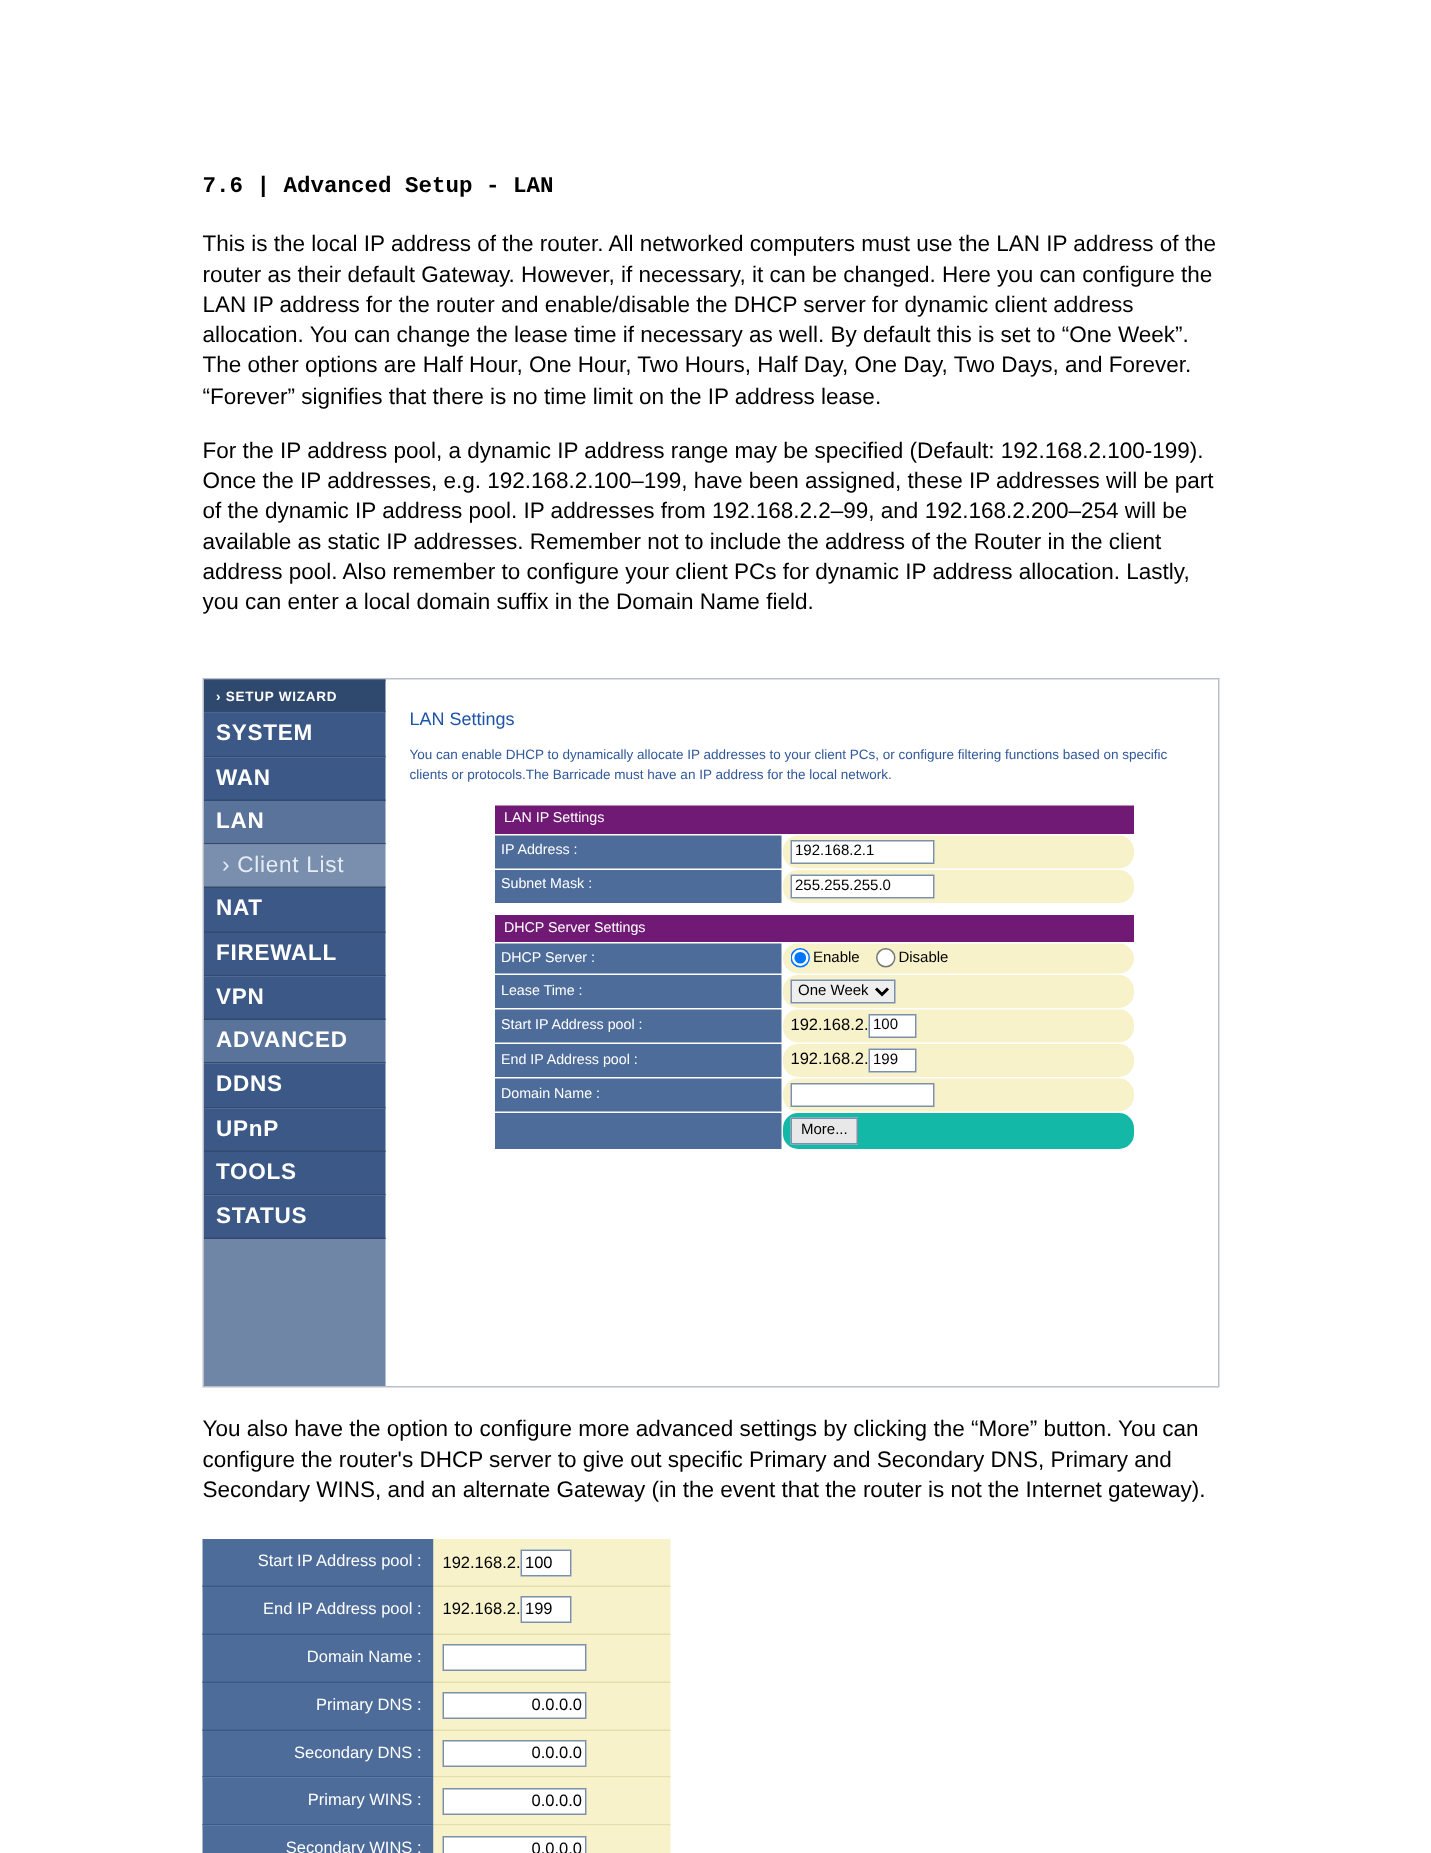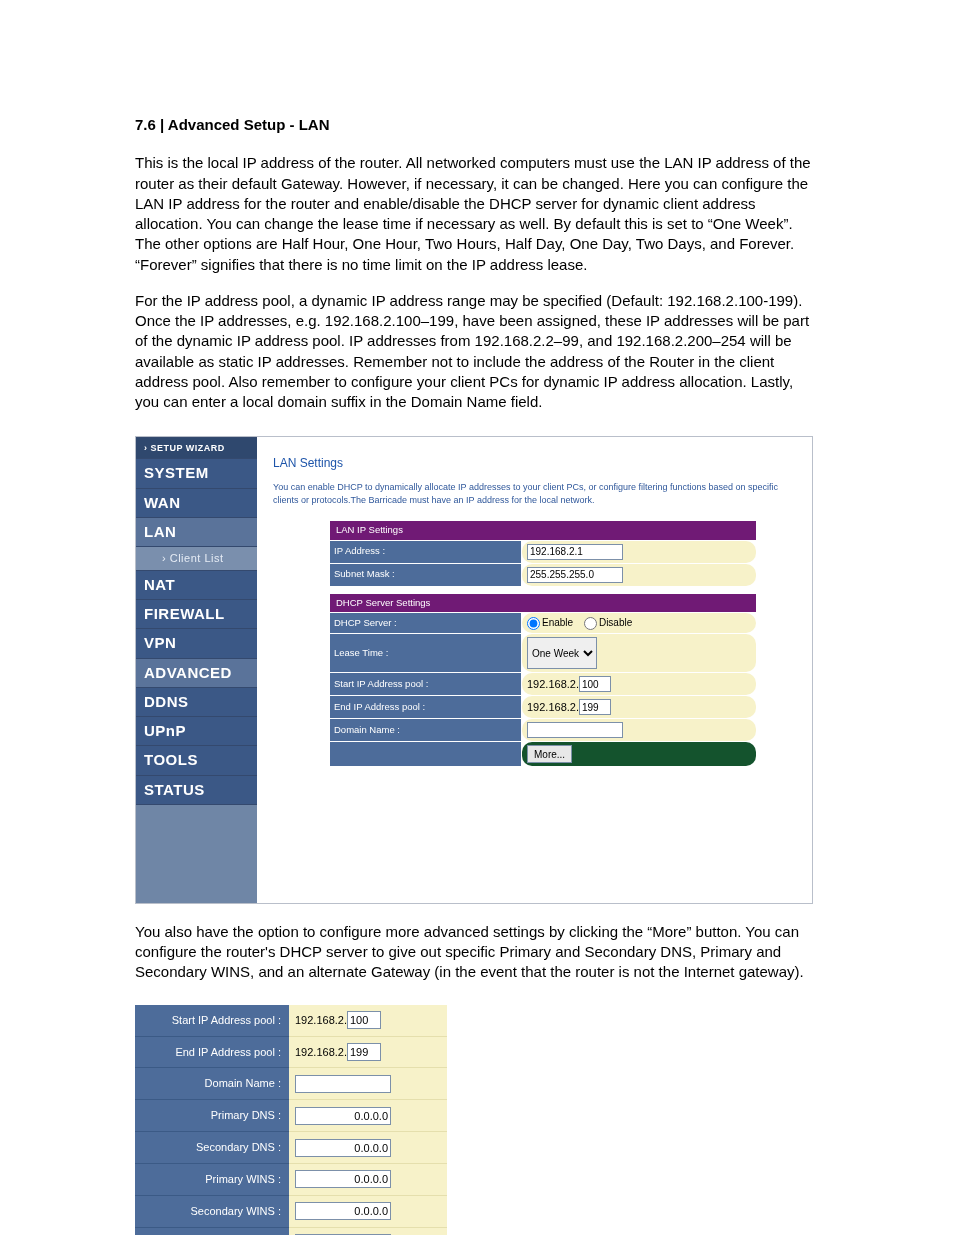--- a/index.html
+++ b/index.html
@@ -11,31 +11,32 @@
   }
   .page {
     padding: 115px 135px 60px 135px;
     color: #000;
     font-size: 15px;
     line-height: 1.35;
   }
   .heading {
     font-weight: bold;
     margin-bottom: 18px;
+    font-family: Liberation Mono, monospace;
   }
   .para {
     margin-bottom: 16px;
   }
 
   
   .shot1 {
     width: 676px;
     border: 1px solid #b9bfca;
     background: #fff;
-    margin: 24px 0 18px 0;
+    margin: 40px 0 18px 0;
     font-size: 0;           
   }
   .shot1 .sidebar {
     display: inline-block;
     vertical-align: top;
     width: 121px;
     font-size: 10px;
   }
   .shot1 .content {
     display: inline-block;
@@ -51,21 +52,21 @@
     color: #fff;
     font-weight: bold;
     letter-spacing: 0.5px;
     background: #5a739a;
     cursor: pointer;
     font-size: 15px;
   }
   .nav-item.setup   { background: #2f486e; color:#fff; font-size:9px;}
   .nav-item.setup span.chev { margin-right:3px; }
   .nav-item.dark    { background: #3b5886; }
-  .nav-item.sub     { background: #7a8fad; color:#e6ecf5; font-weight:normal; font-size:11px; padding-left:26px;}
+  .nav-item.sub     { background: #7a8fad; color:#e6ecf5; font-weight:normal; font-size:15px; padding-left:12px;}
   .nav-item.first   { border-top: 1px solid #34496e; }
   .nav-filler       { background:#6f86a6; height:90px; border-bottom:0;}
   .lan-title {
     color: #1d54a9;
     font-weight: normal;
     font-size: 12px;
     margin-bottom: 10px;
   }
   .lan-desc {
     color: #30589b;
@@ -121,33 +122,33 @@
     border: 1px solid #7c90a9;
     background:#fff;
     box-sizing: border-box;
   }
   .txt.wide  { width: 96px; }
   .txt.med   { width: 96px; }
   .txt.small { width: 32px; text-align:left;}
   .sel {
     font-size: 10px;
     border: 1px solid #7c90a9;
-    height: 32px;
+    height: 16px;
   }
   .radio-row input { margin:0 2px 0 0; vertical-align:middle;}
   .radio-row label { margin-right:8px; }
   .more-btn {
     font-size: 10px;
     padding: 0 6px;
     height: 18px;
     border: 1px solid #7c90a9;
     background: #e8e8e8;
     cursor:pointer;
   }
-  .row-more td.value { background:#14532d; }
+  .row-more td.value { background:#14b8a6; }
 
   
   .shot2 {
     width: 312px;
     margin: 22px 0 0 0;
     border-collapse: separate;
     border-spacing: 0;
     font-size: 11px;
   }
   .shot2 td.label2 {

